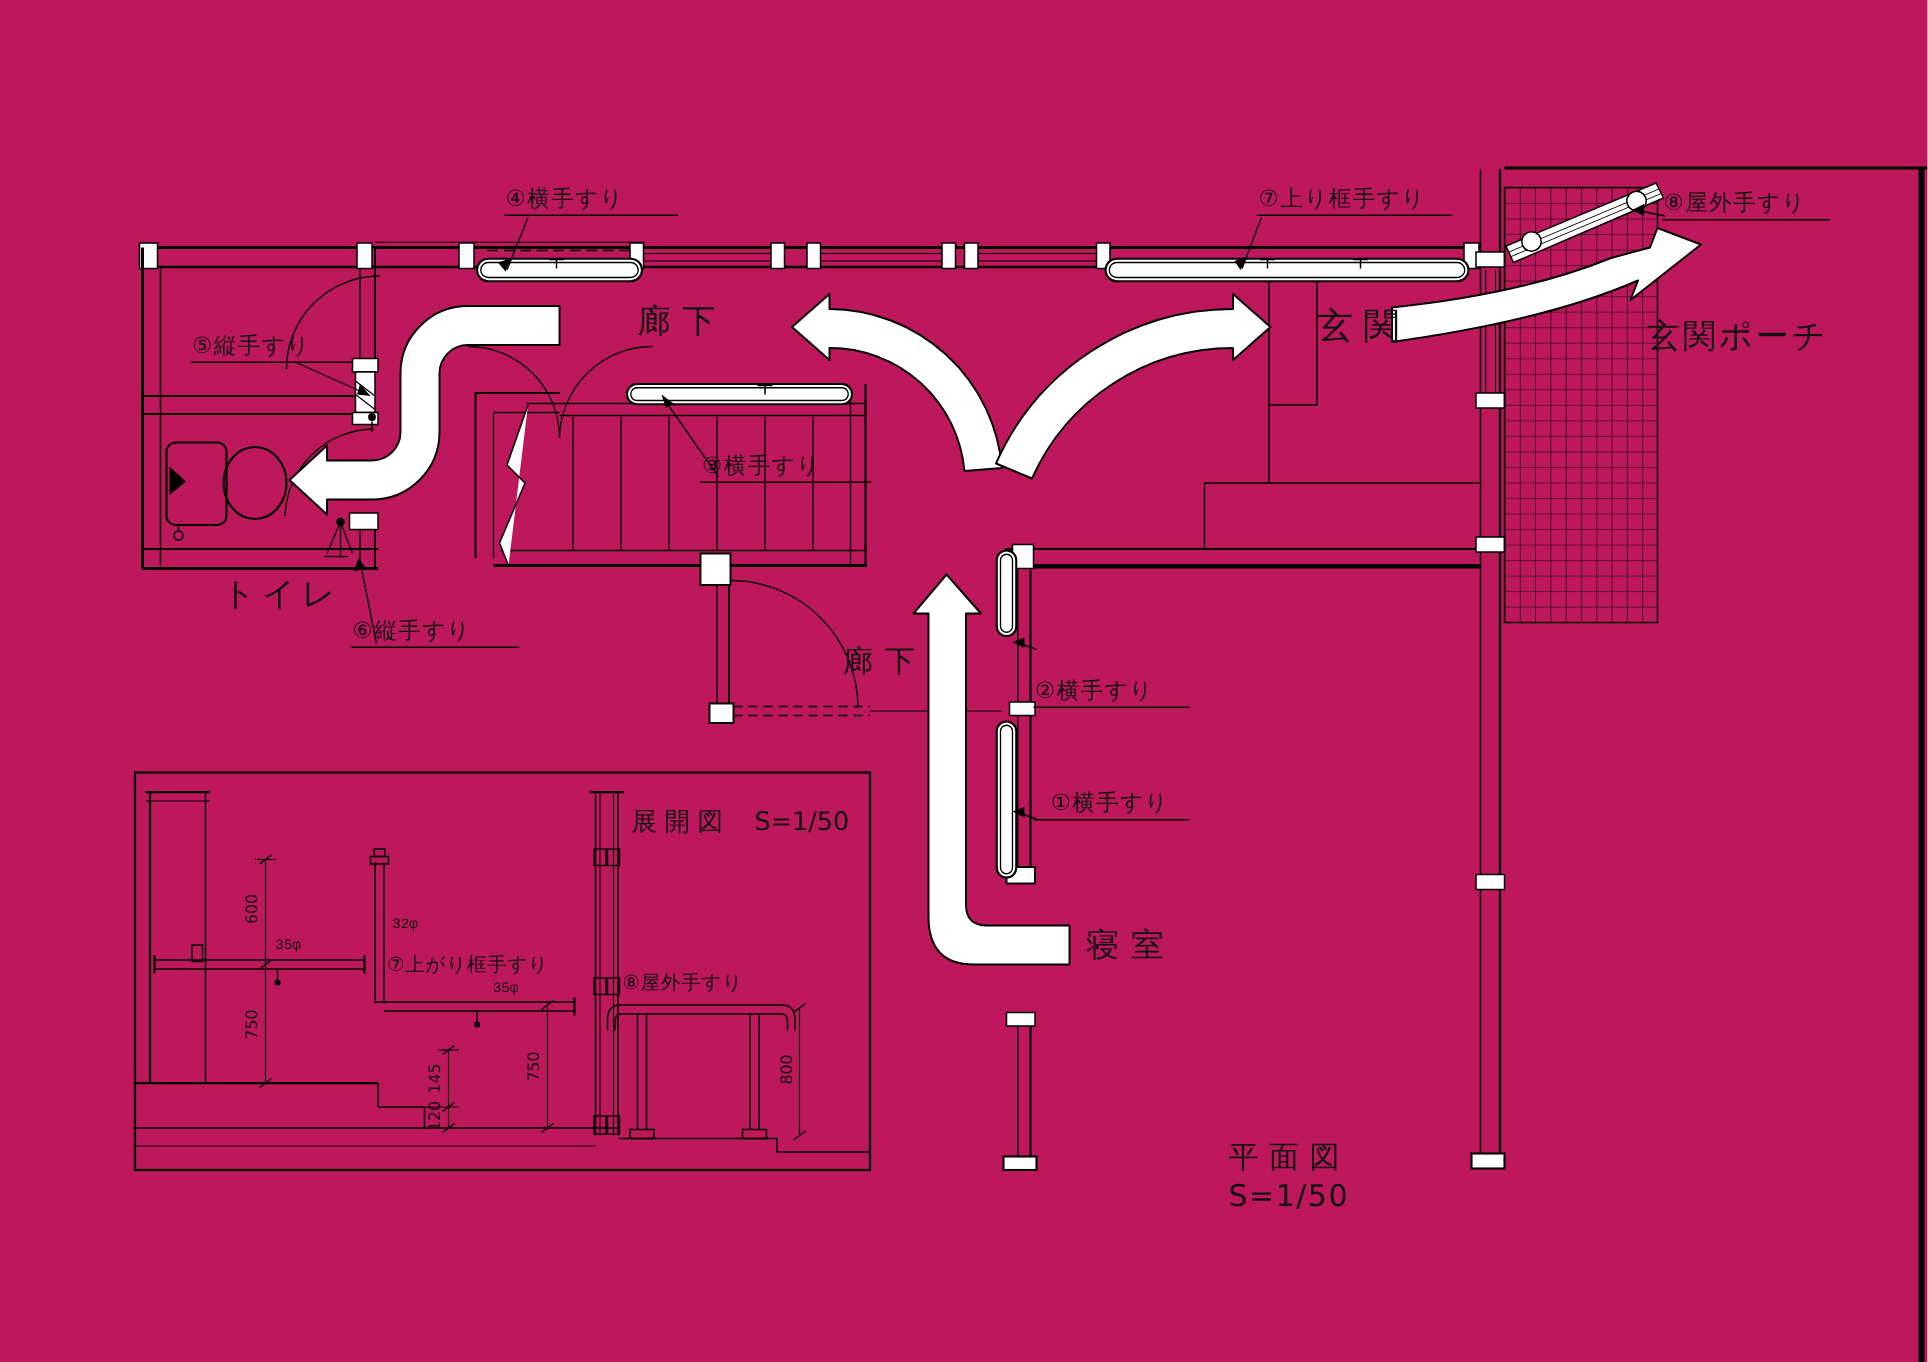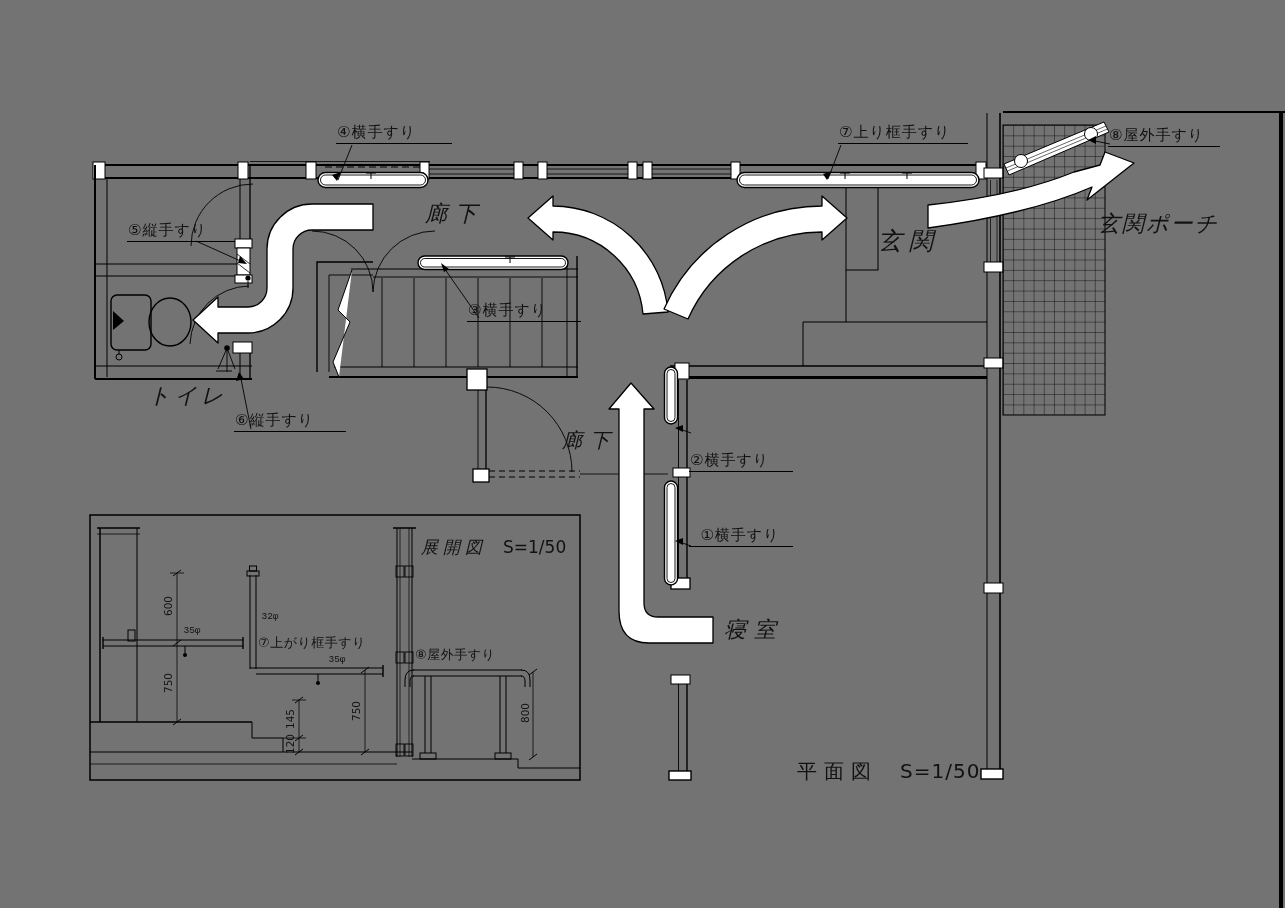--- a/index.html
+++ b/index.html
@@ -1,27 +1,27 @@
 <!DOCTYPE html>
 <html><head>
 <meta charset="utf-8">
 <style>
   html,body{margin:0;padding:0;background:#fff;}
-  #stage{position:relative;width:1285px;height:908px;background:#737373;overflow:hidden;
+  #stage{position:relative;width:1285px;height:908px;background:#be185d;overflow:hidden;
          font-family:"DejaVu Sans",sans-serif;color:#000;}
   #linework{position:absolute;left:0;top:0;}
   .lbl{position:absolute;white-space:nowrap;color:#111;}
   .callout{font-size:15px;letter-spacing:1px;border-bottom:1.2px solid #000;padding:0 3px 1px 1px;}
-  .room{font-size:22px;letter-spacing:8px;font-style:italic;}
-  .room.big{font-size:24px;letter-spacing:7px;margin-top:24px;}
+  .room{font-size:22px;letter-spacing:8px;}
+  .room.big{font-size:24px;letter-spacing:7px;}
   .room.porch{font-size:22px;letter-spacing:2px;}
   .title-row{display:flex;align-items:baseline;}
   .title-main{font-size:20px;letter-spacing:7px;}
   .title-scale{font-size:20px;margin-left:22px;letter-spacing:1px;}
-  .ins-title-main{font-size:17px;letter-spacing:5px;font-style:italic;}
+  .ins-title-main{font-size:17px;letter-spacing:5px;}
   .ins-title-scale{font-size:17px;margin-left:16px;}
   .ins-callout{font-size:13px;letter-spacing:0.5px;}
   .dim{font-size:10.5px;transform:translate(-50%,-50%) rotate(-90deg);}
   .dim-h{font-size:9.5px;transform:translate(-50%,-50%);font-family:Liberation Mono, monospace;}
 </style>
 </head>
 <body>
 
 <div id="stage">
 
@@ -307,21 +307,21 @@
 <div class="lbl callout" style="left:689px;top:413px;min-width:100px;margin-top:38px;">②横手すり</div>
 <div class="lbl callout" style="left:689px;top:526px;min-width:100px;text-align:center;">①横手すり</div>
 
 <div class="lbl room" style="left:425px;top:199px;">廊下</div>
 <div class="lbl room" style="left:562px;top:427px;font-size:20px;">廊下</div>
 <div class="lbl room big" style="left:878px;top:201px;">玄関</div>
 <div class="lbl room porch" style="left:1098px;top:209px;">玄関ポーチ</div>
 <div class="lbl room" style="left:148px;top:381px;letter-spacing:4px;text-align:right;">トイレ</div>
 <div class="lbl room" style="left:724px;top:615px;">寝室</div>
 
-<div class="lbl title-row" style="left:797px;top:758px;">
+<div class="lbl title-row" style="left:797px;top:758px;flex-direction:column;">
   <span class="title-main">平面図</span>
   <span class="title-scale">S=1/50</span>
 </div>
 
 <div class="lbl title-row" style="left:421px;top:536px;">
   <span class="ins-title-main">展開図</span>
   <span class="ins-title-scale">S=1/50</span>
 </div>
 
 <div class="lbl ins-callout" style="left:258px;top:634px;">⑦上がり框手すり</div>

